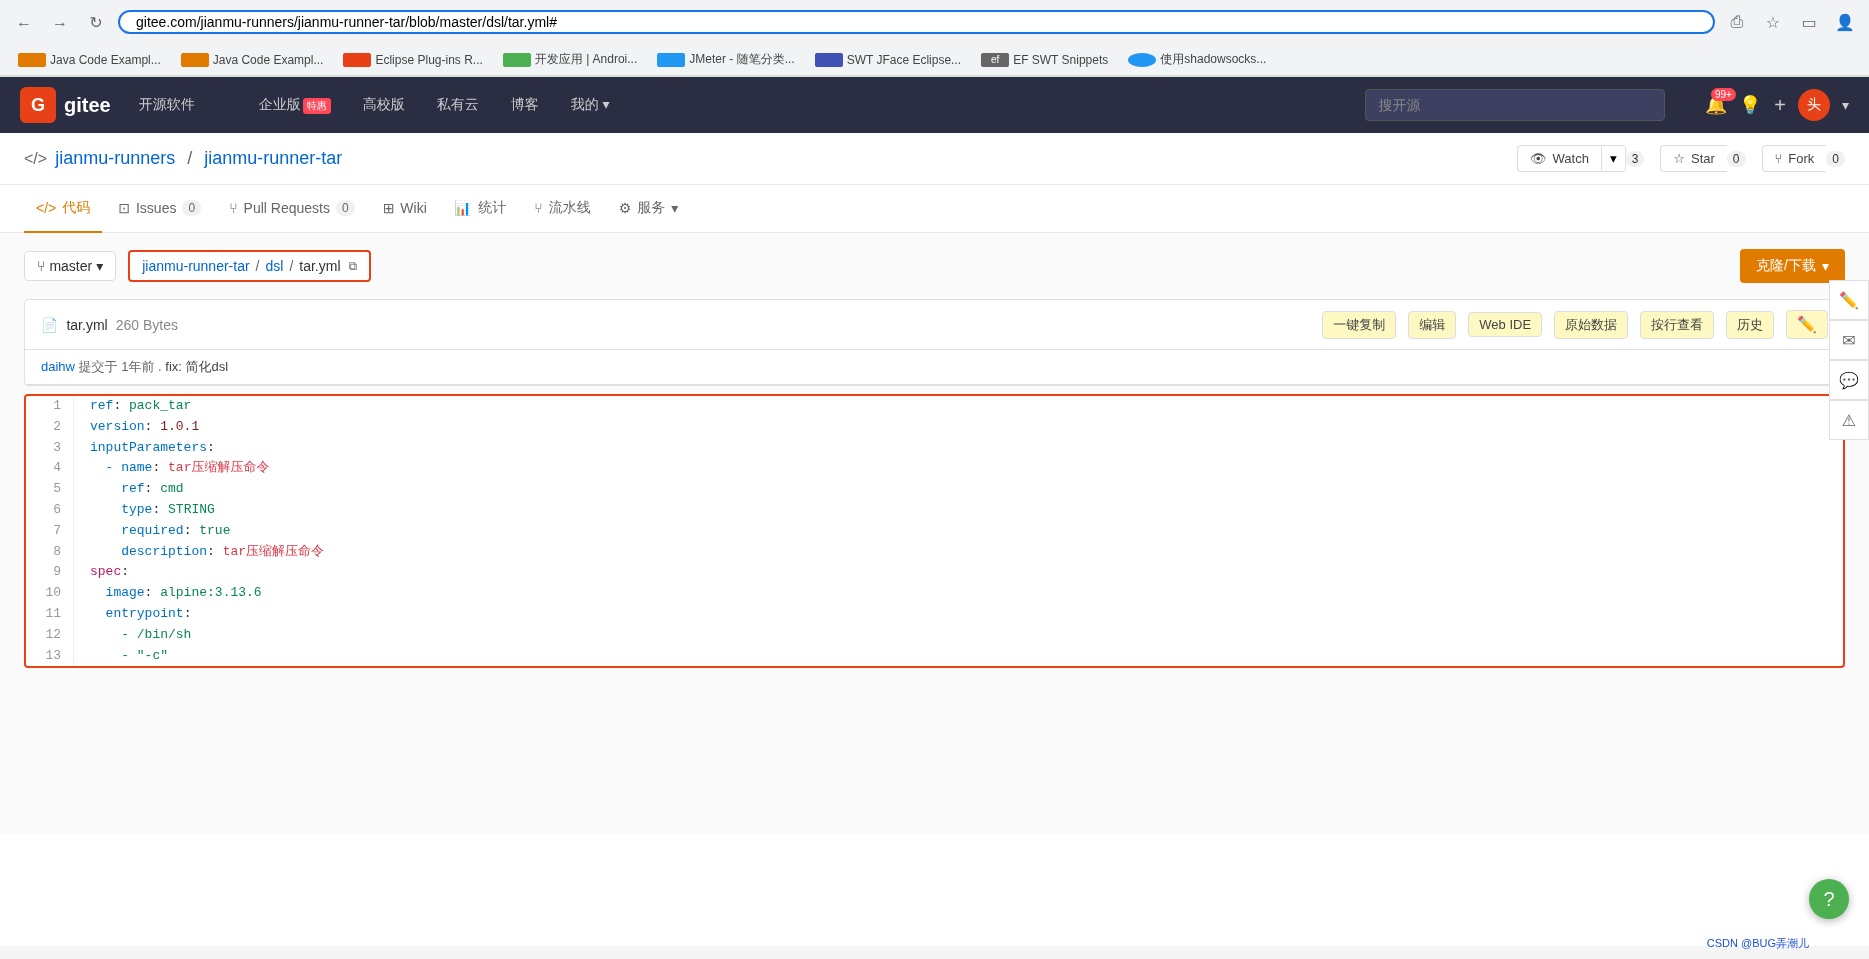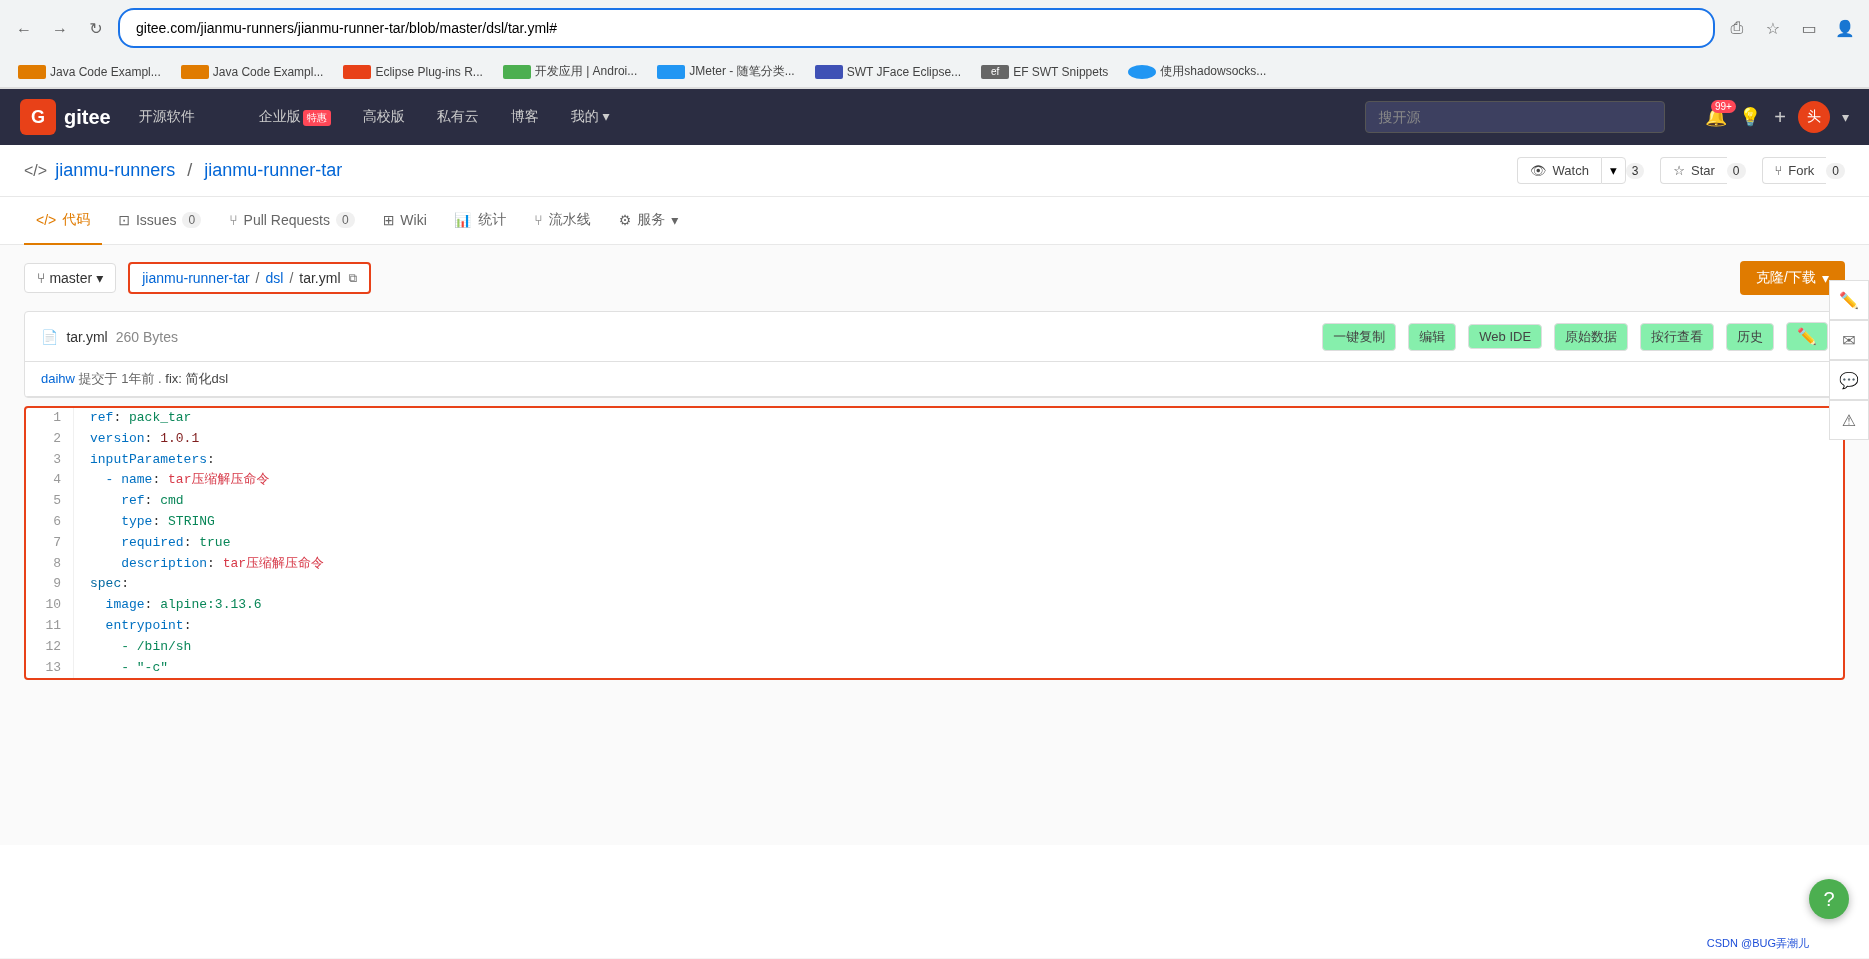--- a/index.html
+++ b/index.html
@@ -2,21 +2,21 @@
 <html><head>
   <meta charset="utf-8">
   <style>
     * { box-sizing: border-box; margin: 0; padding: 0; }
     body { font-family: -apple-system, BlinkMacSystemFont, "Segoe UI", Arial, sans-serif; font-size: 14px; background: #f5f5f5; color: #333; }
 
     
     .browser-chrome { background: #f1f3f4; border-bottom: 1px solid #ddd; }
     .browser-toolbar { display: flex; align-items: center; padding: 8px 10px; gap: 8px; background: #f1f3f4; }
     .browser-btn { width: 28px; height: 28px; border-radius: 50%; border: none; background: transparent; cursor: pointer; display: flex; align-items: center; justify-content: center; color: #666; font-size: 16px; }
-    .address-bar { flex: 1; height: 40px; border: 2px solid #1a73e8; border-radius: 16px; padding: 0 16px; font-size: 14px; background: white; outline: none; }
+    .address-bar { flex: 1; height: 24px; border: 2px solid #1a73e8; border-radius: 16px; padding: 0 16px; font-size: 14px; background: white; outline: none; }
     .browser-actions { display: flex; gap: 8px; align-items: center; color: #666; font-size: 16px; }
     .browser-actions span { cursor: pointer; width: 28px; height: 28px; display: flex; align-items: center; justify-content: center; border-radius: 50%; }
 
     
     .bookmarks-bar { display: flex; align-items: center; padding: 4px 10px; gap: 4px; font-size: 12px; color: #444; border-bottom: 1px solid #ddd; background: #f1f3f4; overflow: hidden; }
     .bookmark-item { display: flex; align-items: center; gap: 4px; padding: 3px 8px; border-radius: 4px; cursor: pointer; white-space: nowrap; }
     .bookmark-icon { width: 28px; height: 14px; border-radius: 2px; display: inline-block; }
     .bookmark-icon.java { background: #e07b00; }
     .bookmark-icon.java2 { background: #e07b00; }
     .bookmark-icon.eclipse { background: #2c2255; }
@@ -76,21 +76,21 @@
     .path-copy { color: #666; cursor: pointer; margin-left: 4px; font-size: 12px; }
     .clone-btn { background: #e07b00; color: white; border: none; padding: 8px 16px; border-radius: 4px; cursor: pointer; font-size: 14px; display: flex; align-items: center; gap: 6px; }
 
     
     .file-info { background: white; border: 1px solid #e0e0e0; border-radius: 4px; overflow: hidden; margin-top: 8px; }
     .file-info-header { display: flex; align-items: center; justify-content: space-between; padding: 10px 16px; border-bottom: 1px solid #e0e0e0; }
     .file-name-info { display: flex; align-items: center; gap: 8px; font-size: 14px; }
     .file-name { font-weight: 500; }
     .file-size { color: #888; }
     .file-actions { display: flex; align-items: center; gap: 12px; }
-    .file-action-btn { padding: 4px 10px; border: 1px solid #ddd; border-radius: 4px; background: #86efac; cursor: pointer; font-size: 13px; color: #444; }
+    .file-action-btn { padding: 4px 10px; border: 1px solid #ddd; border-radius: 4px; background: #fef9c3; cursor: pointer; font-size: 13px; color: #444; }
 
     .commit-info { padding: 8px 16px; font-size: 13px; color: #666; border-bottom: 1px solid #e0e0e0; }
     .commit-author { color: #0366d6; cursor: pointer; }
     .commit-msg { color: #444; }
 
     
     .code-container { border: 2px solid #e84118; border-radius: 4px; margin-top: 8px; overflow: hidden; background: white; }
     .code-line { display: flex; font-family: "Consolas", "Monaco", "Courier New", monospace; font-size: 13px; line-height: 1.6; }
     .line-num { min-width: 48px; padding: 0 12px; color: #999; text-align: right; user-select: none; border-right: 1px solid #f0f0f0; }
     .line-content { padding: 0 16px; flex: 1; white-space: pre; }
@@ -333,21 +333,21 @@
         <div class="code-line">
           <span class="line-num">7</span>
           <span class="line-content"><span style="color: rgb(0, 112, 193);">    required</span><span>: <span style="color: rgb(9, 134, 88);">true</span></span></span>
         </div>
         <div class="code-line">
           <span class="line-num">8</span>
           <span class="line-content"><span style="color: rgb(0, 112, 193);">    description</span><span>: <span style="color: rgb(215, 58, 73);">tar压缩解压命令</span></span></span>
         </div>
         <div class="code-line">
           <span class="line-num">9</span>
-          <span class="line-content"><span style="color: #0369a1;">spec</span><span>:<span style="color: rgb(9, 134, 88);"></span></span></span>
+          <span class="line-content"><span style="color: #be185d;">spec</span><span>:<span style="color: rgb(9, 134, 88);"></span></span></span>
         </div>
         <div class="code-line">
           <span class="line-num">10</span>
           <span class="line-content"><span style="color: rgb(0, 112, 193);">  image</span><span>: <span style="color: rgb(9, 134, 88);">alpine:3.13.6</span></span></span>
         </div>
         <div class="code-line">
           <span class="line-num">11</span>
           <span class="line-content"><span style="color: rgb(0, 112, 193);">  entrypoint</span><span>:<span style="color: rgb(9, 134, 88);"></span></span></span>
         </div>
         <div class="code-line">

